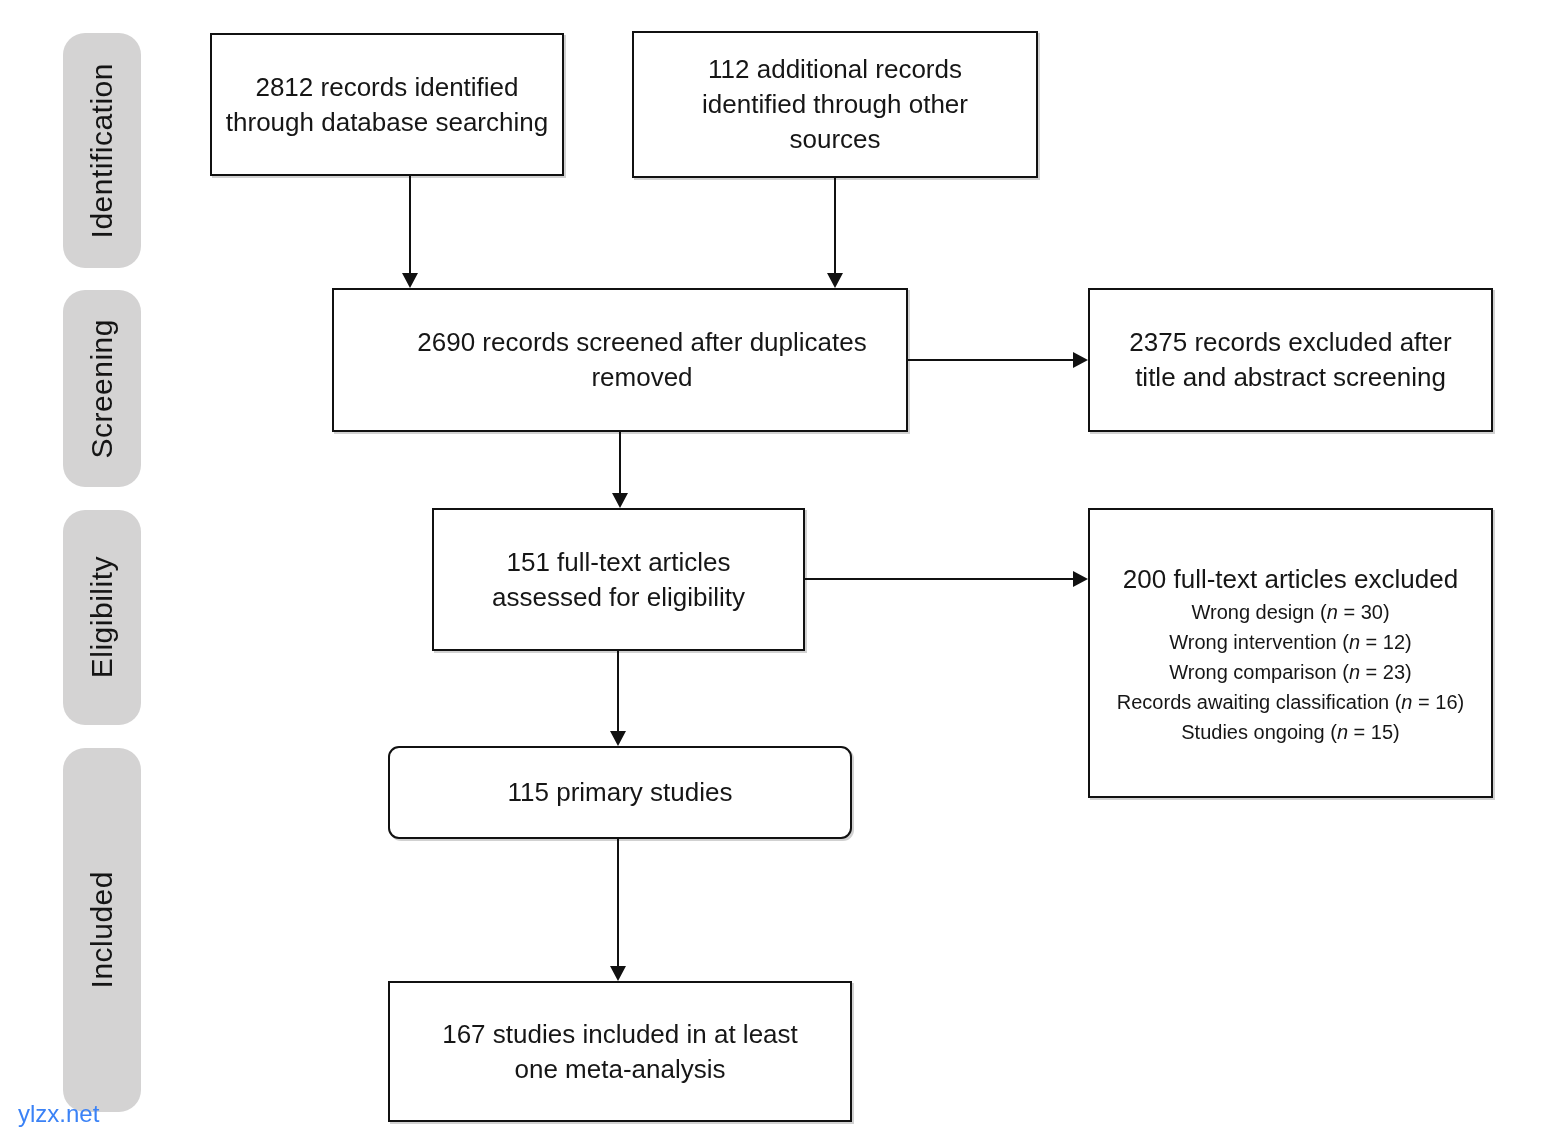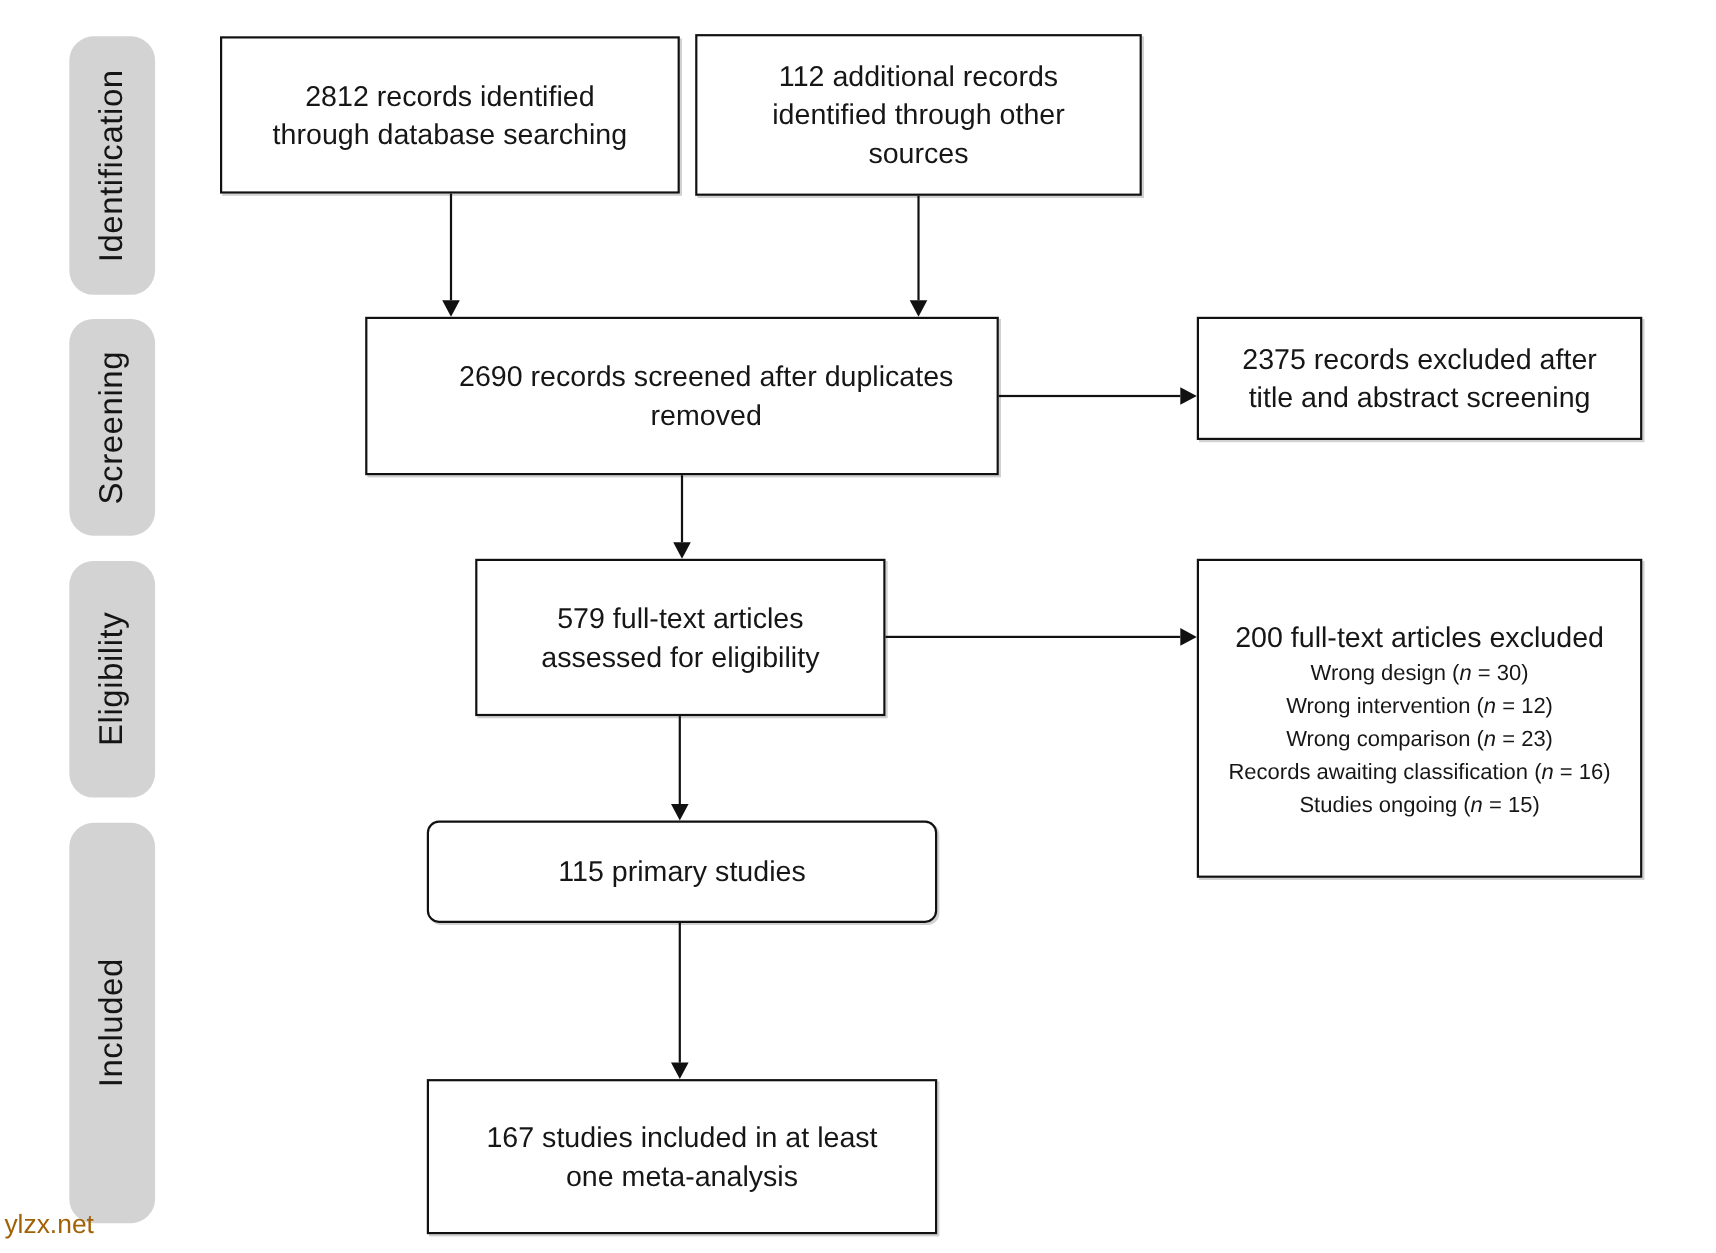--- a/index.html
+++ b/index.html
@@ -40,24 +40,24 @@
     background: #ffffff;
     border: 2px solid #111111;
     box-shadow: 2px 2px 0 rgba(0,0,0,0.18);
     display: flex; align-items: center; justify-content: center;
     text-align: center;
     font-size: 26px;
     line-height: 1.34;
   }
   .fbox .box-text { white-space: pre-line; padding: 0 10px; }
 
-  #box-identified-db      { left: 200px;  top: 33px;  width: 418px; height: 143px; }
+  #box-identified-db      { left: 210px;  top: 33px;  width: 354px; height: 143px; }
   #box-identified-other   { left: 632px;  top: 31px;  width: 406px; height: 147px; }
   #box-screened           { left: 332px;  top: 288px; width: 576px; height: 144px; padding-left: 44px; }
-  #box-excluded-screening { left: 1088px; top: 288px; width: 405px; height: 112px; }
+  #box-excluded-screening { left: 1088px; top: 288px; width: 405px; height: 144px; }
   #box-fulltext-assessed  { left: 432px;  top: 508px; width: 373px; height: 143px; }
   #box-primary-studies    { left: 388px;  top: 746px; width: 464px; height: 93px; border-radius: 11px;  }
   #box-meta-analysis      { left: 388px;  top: 981px; width: 464px; height: 141px; }
 
   
   #box-fulltext-excluded {
     left: 1088px; top: 508px; width: 405px; height: 290px;
     display: block;
     padding-top: 52px;
     text-align: center;
@@ -97,23 +97,23 @@
   #arrow-other-to-screened  { left: 834px; top: 178px; height: 95px; }
   #arrow-screened-to-fulltext { left: 619px; top: 432px; height: 61px; }
   #arrow-fulltext-to-primary  { left: 617px; top: 651px; height: 80px; }
   #arrow-primary-to-meta      { left: 617px; top: 839px; height: 127px; }
   #arrow-screened-to-excluded { left: 908px; top: 359px; width: 165px; }
   #arrow-fulltext-to-excluded { left: 805px; top: 578px; width: 268px; }
 
   
   .watermark {
     position: absolute;
-    left: 4px; top: 1100px;
+    left: 18px; top: 1100px;
     font-size: 24px;
-    color: #a16207;
+    color: #3b82f6;
   }
 </style>
 </head>
 <body>
 
 <div class="canvas">
 
   <div class="stage" id="stage-identification">
     <span class="stage-label">Identification</span>
   </div>
@@ -142,21 +142,21 @@
     <span class="box-text">2690 records screened after duplicates
 removed</span>
   </div>
 
   <div class="fbox" id="box-excluded-screening">
     <span class="box-text">2375 records excluded after
 title and abstract screening</span>
   </div>
 
   <div class="fbox" id="box-fulltext-assessed">
-    <span class="box-text">579 full-text articles
+    <span class="box-text">151 full-text articles
 assessed for eligibility</span>
   </div>
 
   <div class="fbox" id="box-fulltext-excluded">
     <div class="box-title">200 full-text articles excluded</div>
     <div class="reason-list">
         <div class="reason">Wrong design (<i>n</i> = 30)</div>
         <div class="reason">Wrong intervention (<i>n</i> = 12)</div>
         <div class="reason">Wrong comparison (<i>n</i> = 23)</div>
         <div class="reason">Records awaiting classification (<i>n</i> = 16)</div>

